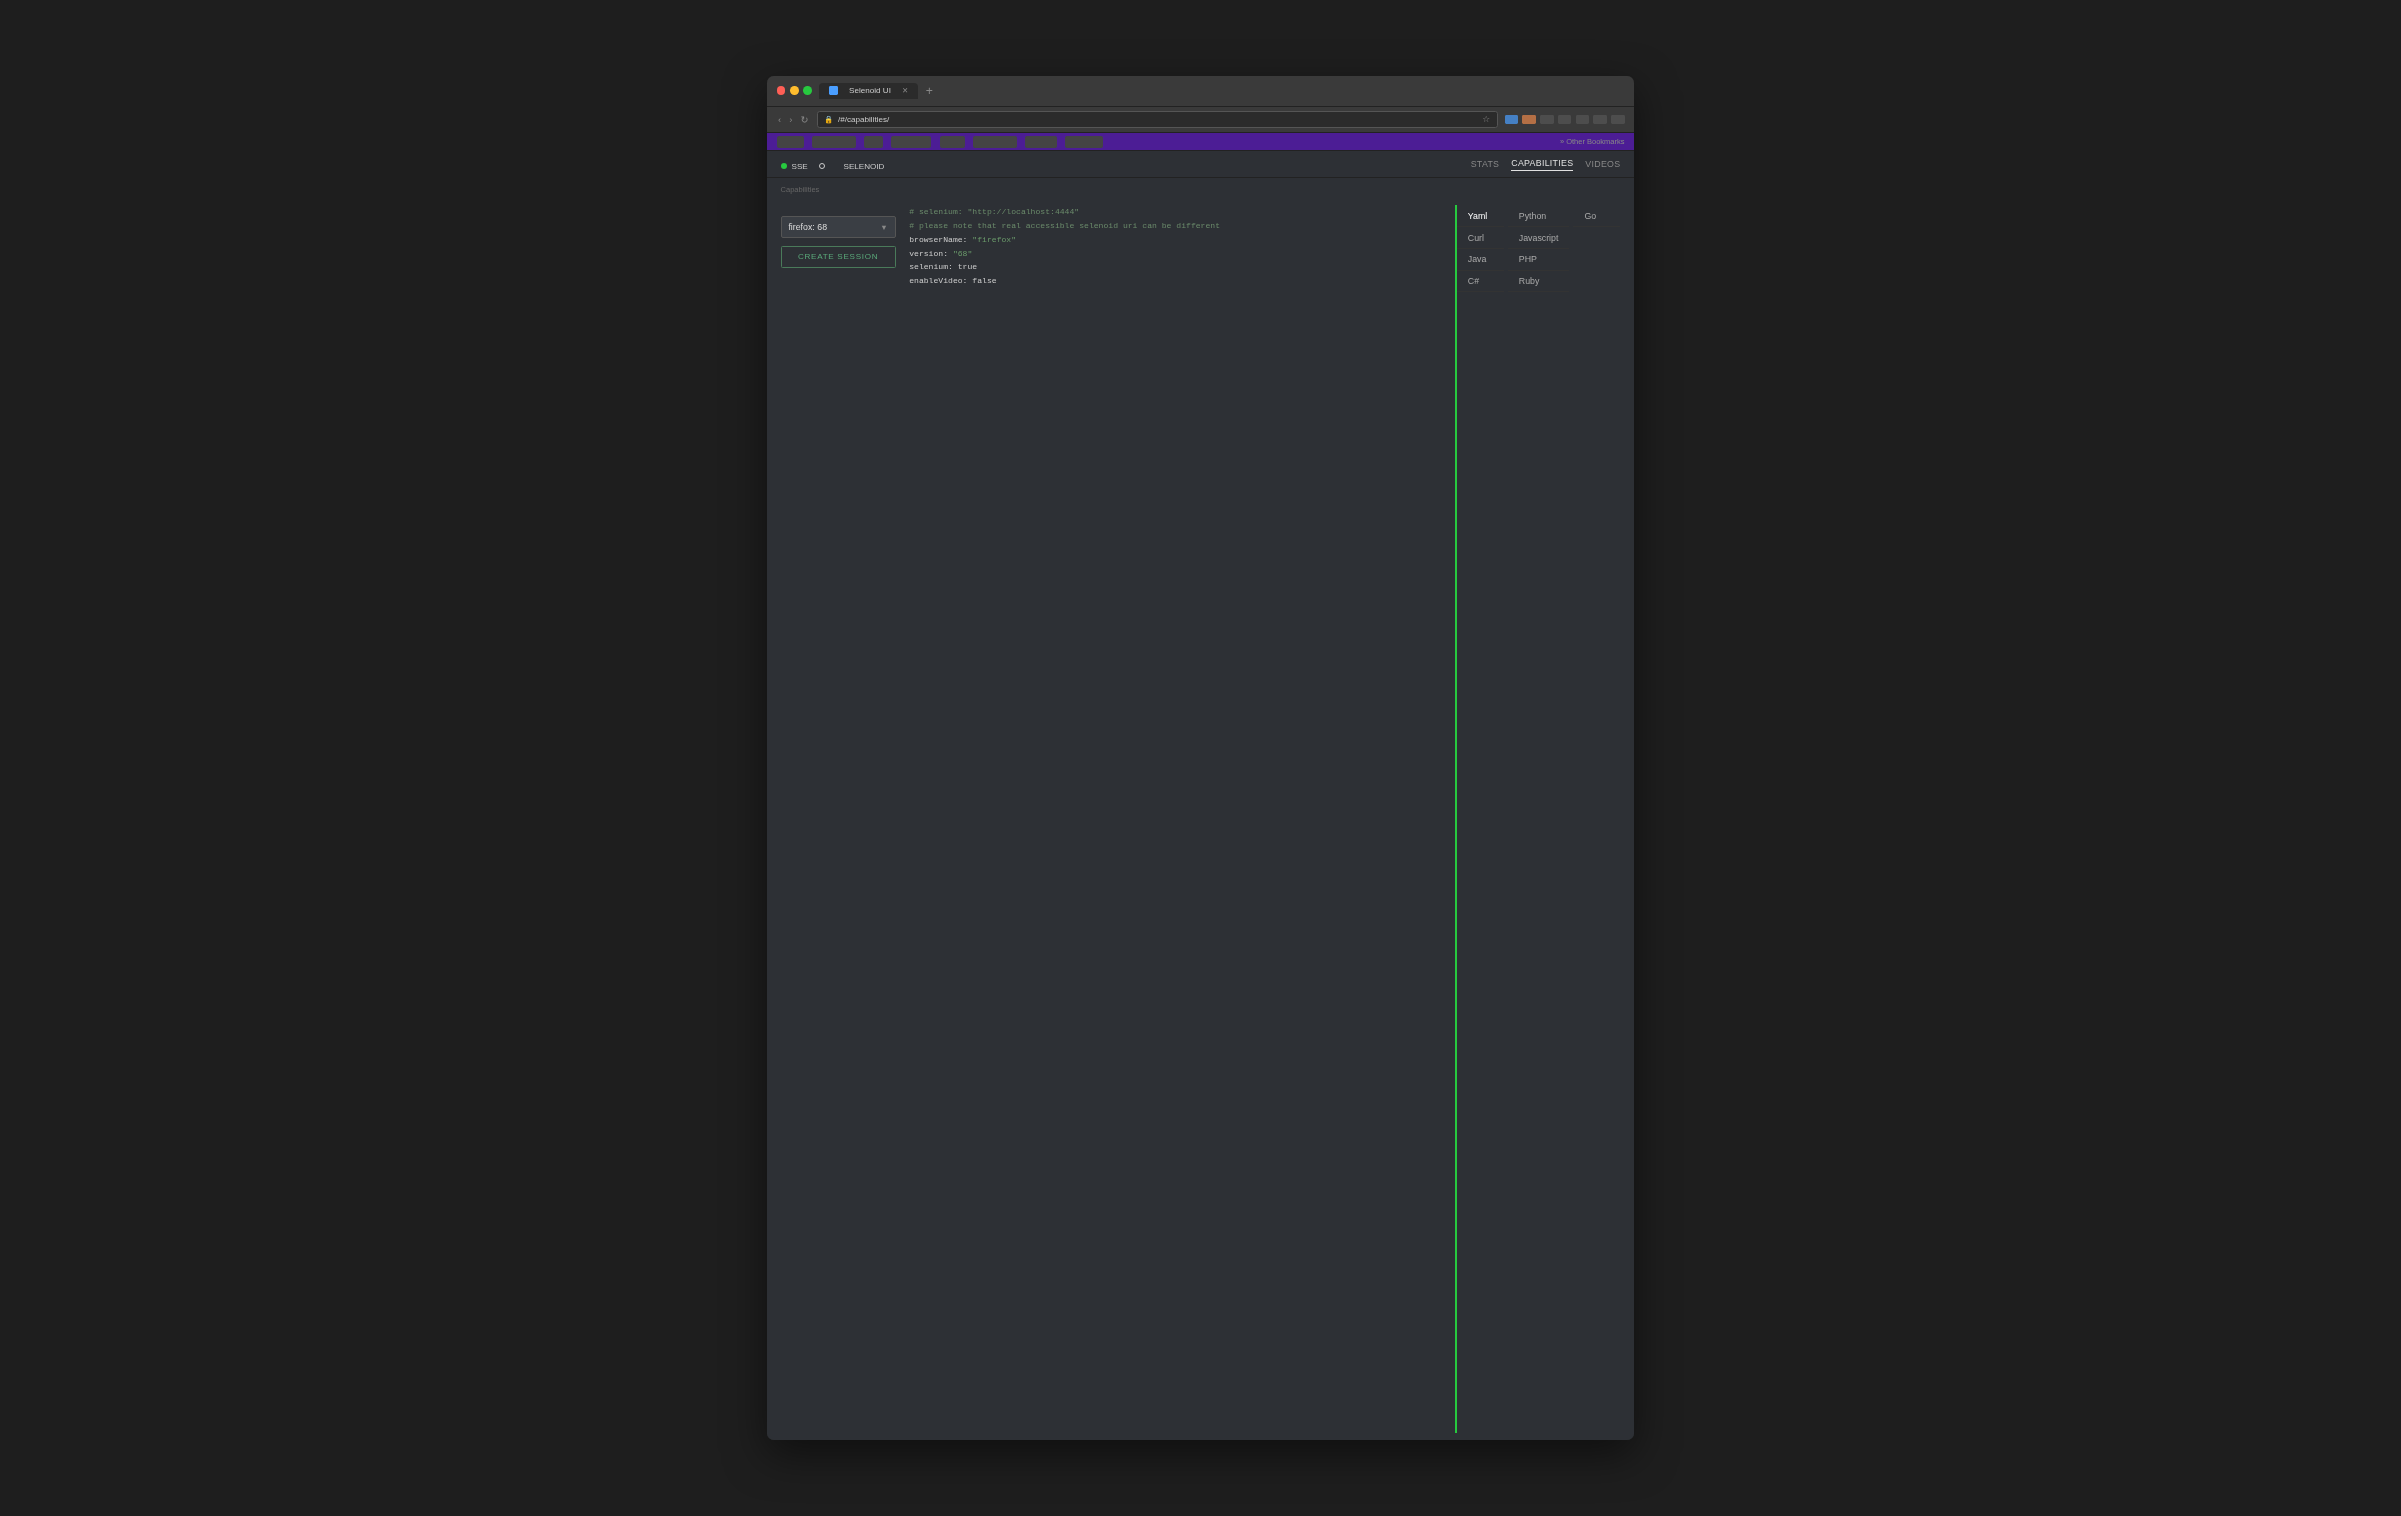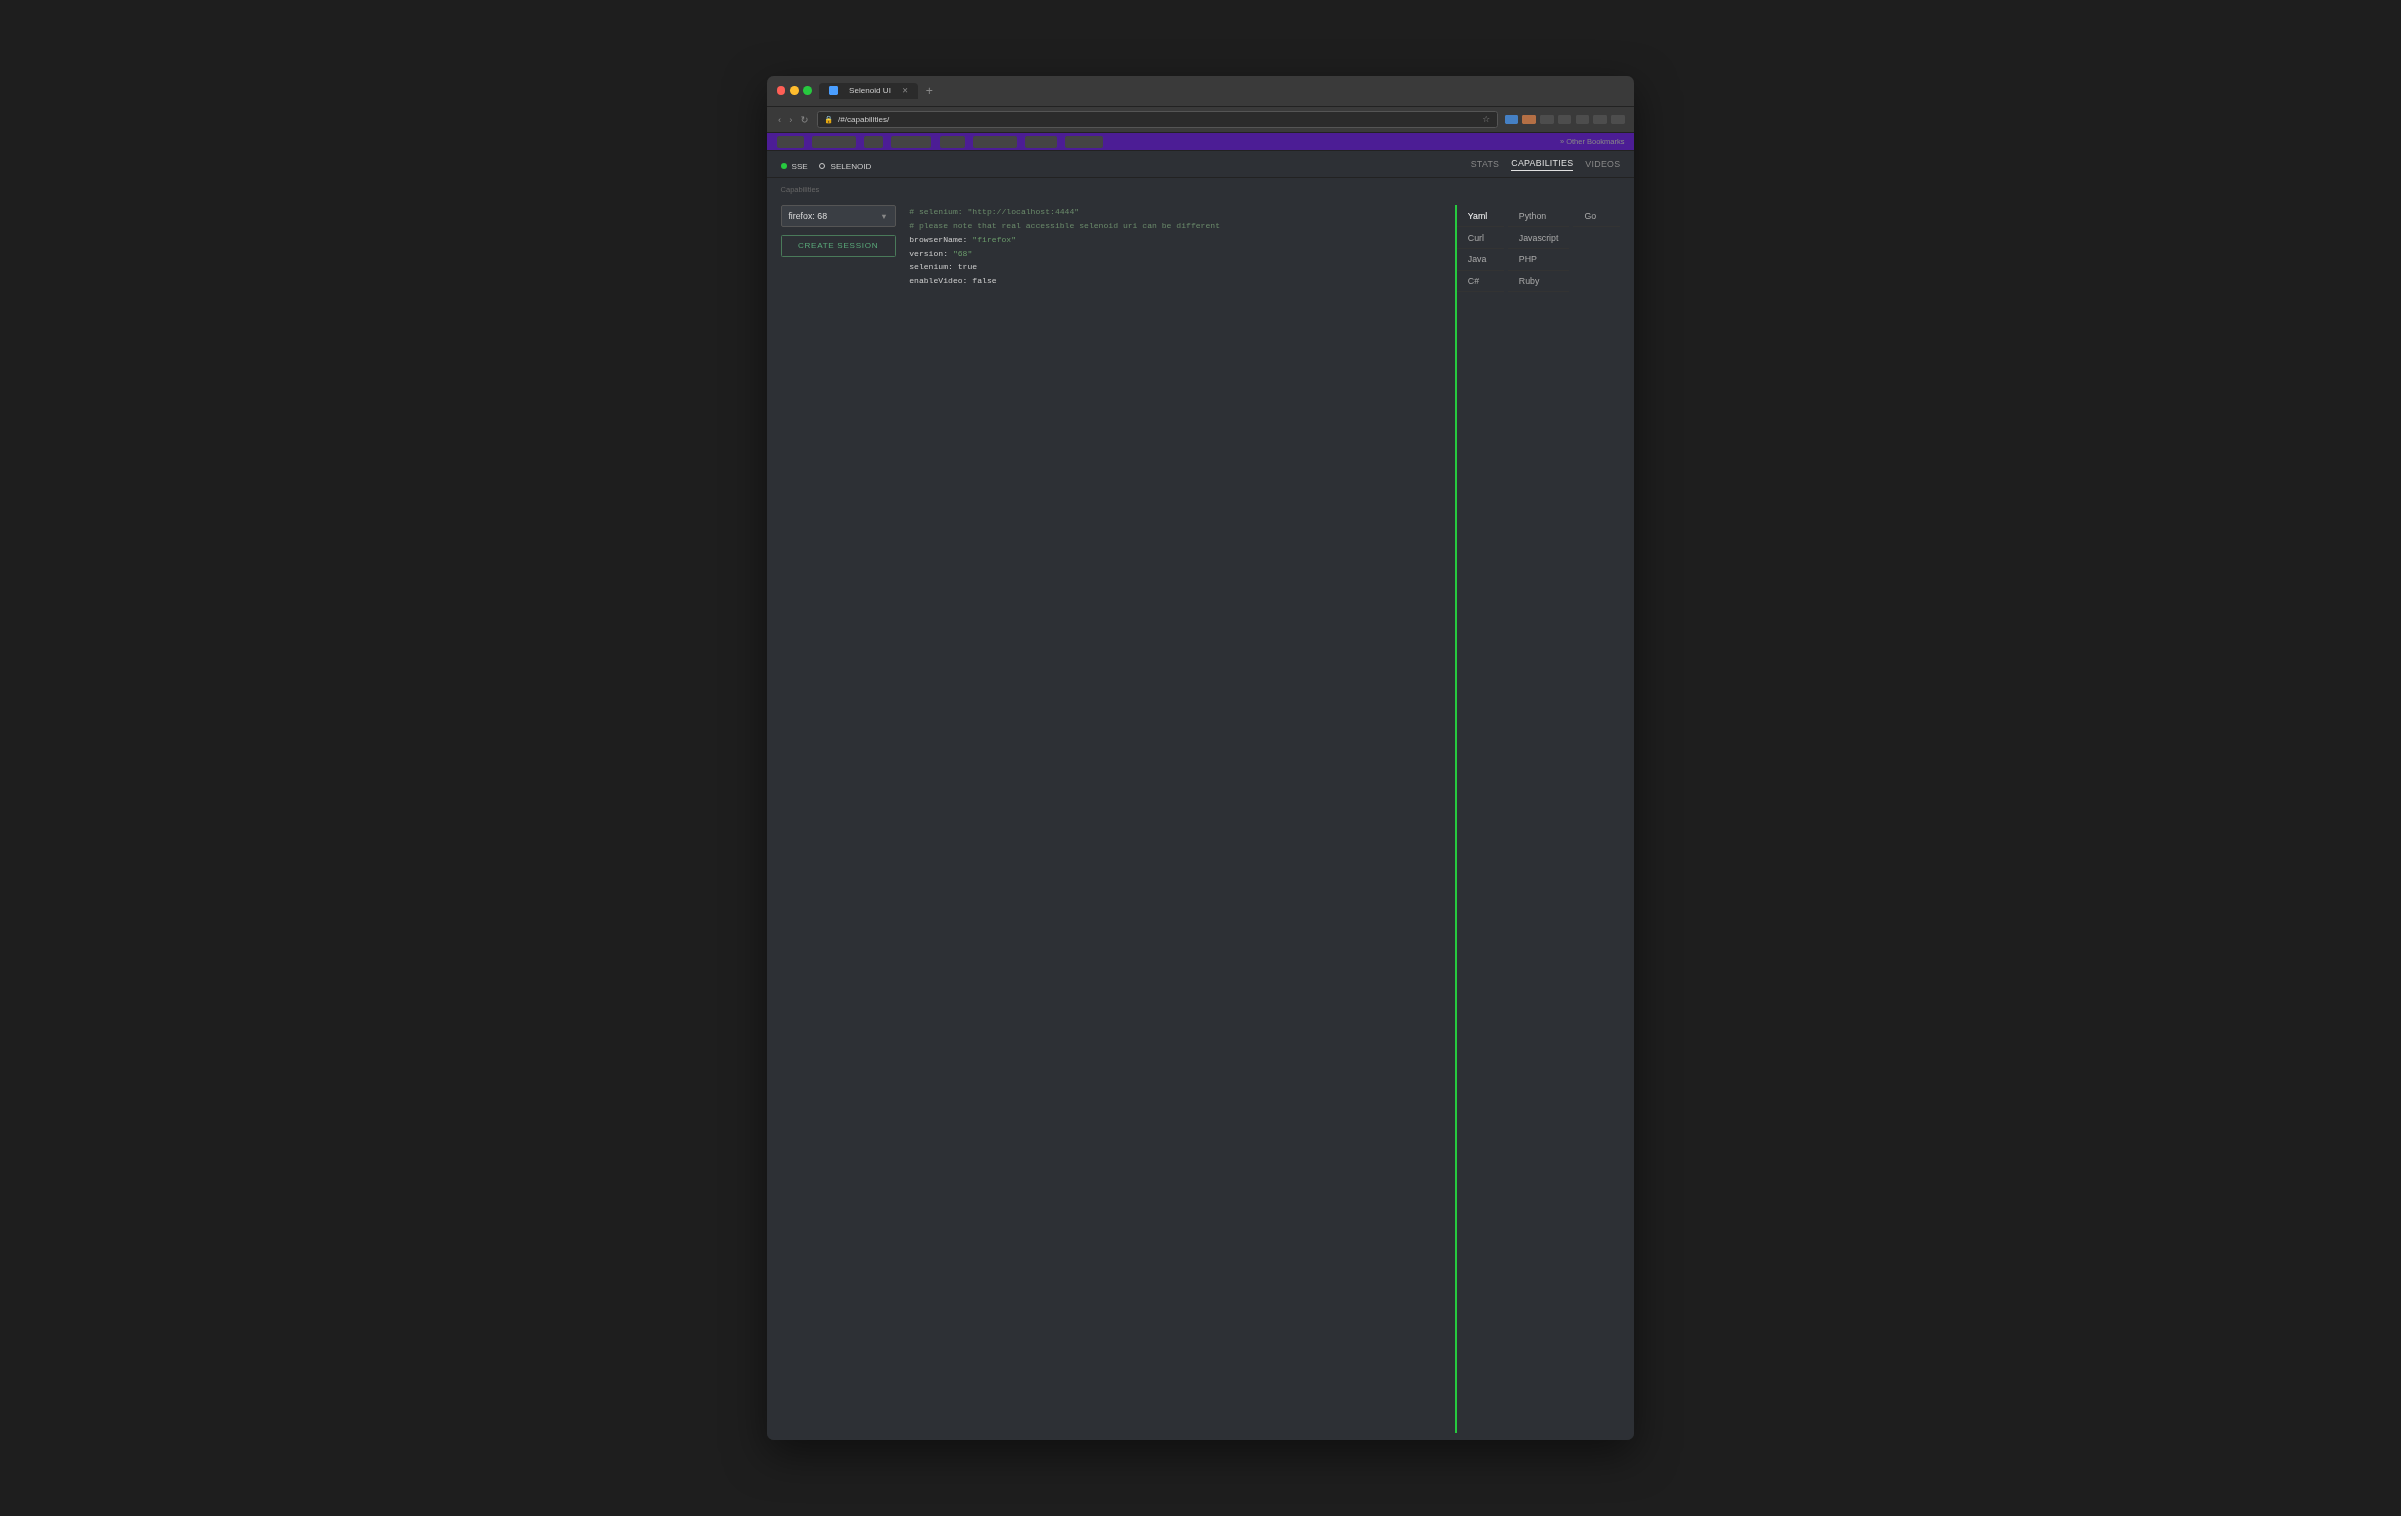--- a/index.html
+++ b/index.html
@@ -230,21 +230,21 @@
     .sse-dot {
       width: 6.8px;
       height: 6.8px;
       border-radius: 50%;
       background: #27c93f;
     }
 
     .selenoid-indicator {
       display: flex;
       align-items: center;
-      gap: 5px;
+      gap: 18px;
       font-size: 8.1px;
       color: #ccc;
     }
 
     .selenoid-dot {
       width: 6.8px;
       height: 6.8px;
       border-radius: 50%;
       background: transparent;
       border: 1.4px solid #ccc;
@@ -303,20 +303,21 @@
       border: 0.7px solid #555;
       border-radius: 2px;
       padding: 4.7px 6.8px;
       color: #ddd;
       font-size: 8.8px;
       display: flex;
       align-items: center;
       justify-content: space-between;
       cursor: pointer;
       min-width: 105px;
+      margin-top: 11px;
     }
 
     .browser-select-arrow {
       color: #888;
       font-size: 7.5px;
     }
 
     .create-session-btn {
       background: transparent;
       border: 0.7px solid #4a7a5a;

